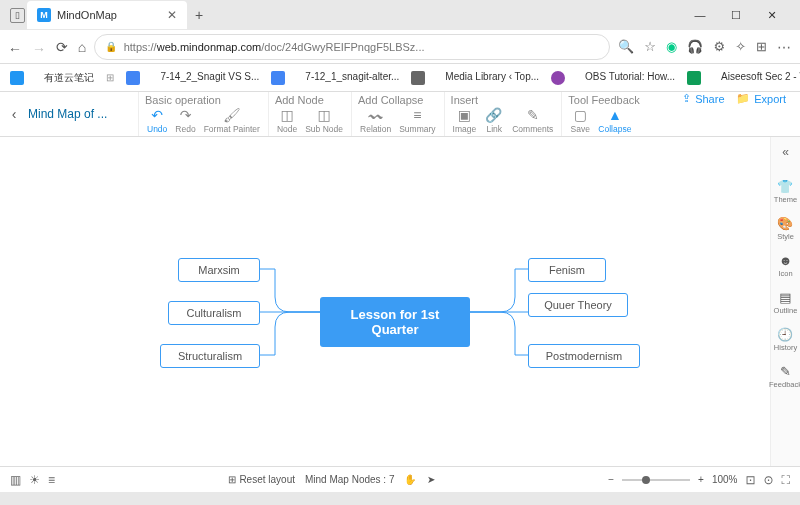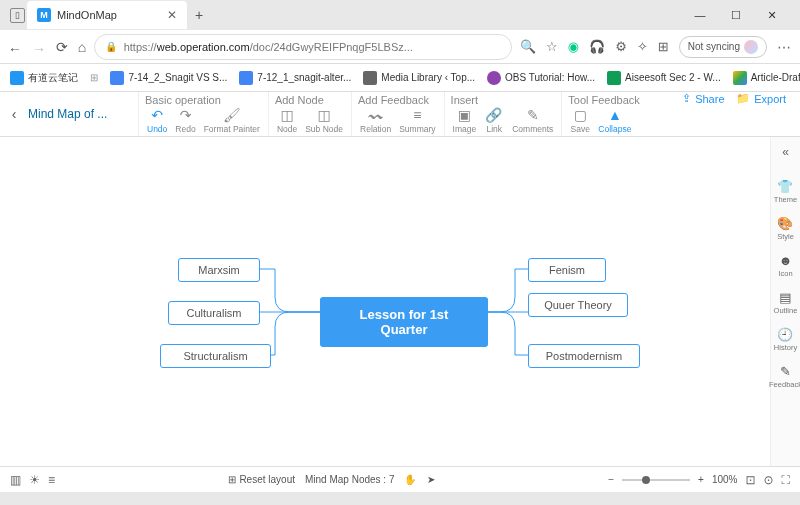--- a/index.html
+++ b/index.html
@@ -20,21 +20,21 @@
 .url{flex:1;display:flex;align-items:center;border:1px solid #ddd;border-radius:14px;height:26px;padding:0 10px;gap:6px;color:#555;font-size:11px;overflow:hidden}
 .url .lock{font-size:10px}
 .url-text{white-space:nowrap;overflow:hidden;text-overflow:ellipsis;color:#777}
 .url-text .domain{color:#222}
 .addr-icons{display:flex;gap:10px;color:#666;font-size:13px;align-items:center}
 .sync{border:1px solid #ccc;border-radius:12px;height:22px;display:flex;align-items:center;padding:0 8px;gap:4px;font-size:10px;color:#555}
 .sync .avatar{width:14px;height:14px;border-radius:50%;background:linear-gradient(135deg,#fbc,#bdf)}
 .dots{font-size:14px;letter-spacing:1px}
 
 .bookbar{height:28px;background:#fff;display:flex;align-items:center;padding:0 10px;gap:12px;border-bottom:1px solid #ddd;font-size:10px;color:#333;overflow:hidden}
-.bk{display:flex;align-items:center;gap:4px;white-space:nowrap}
+.bk{display:flex;align-items:flex-start;gap:20px;white-space:nowrap}
 .bk-icon{width:14px;height:14px;border-radius:2px;flex-shrink:0}
 .bi-blue{background:#2196f3}.bi-doc{background:#4285f4}.bi-w{background:#666}.bi-obs{background:#8e44ad;border-radius:50%}.bi-sheet{background:#0f9d58}.bi-drive{background:linear-gradient(135deg,#fbbc04,#34a853,#4285f4)}
 
 .toolbar{height:45px;background:#fff;display:flex;align-items:flex-start;border-bottom:1px solid #ddd}
 .back-caret{width:28px;display:flex;align-items:center;justify-content:center;font-size:14px;color:#555;height:100%}
 .doc-title{width:110px;display:flex;align-items:center;font-size:12px;color:#0369a1;height:100%;white-space:nowrap;overflow:hidden}
 .tool-group{border-left:1px solid #eee;padding:2px 6px 0;height:100%}
 .tg-label{font-size:11px;color:#888;margin-bottom:1px}
 .tg-items{display:flex;gap:4px}
 .titem{display:flex;flex-direction:column;align-items:center;gap:1px;padding:0 2px;font-size:8.5px;color:#888;min-width:24px}
@@ -87,34 +87,30 @@
 
 <div class="addrbar">
   <div class="nav-arrows">
     <span>←</span>
     <span style="color:#bbb">→</span>
     <span>⟳</span>
     <span>⌂</span>
   </div>
   <div class="url">
     <span class="lock">🔒</span>
-    <span class="url-text"><span>https://</span><span class="domain">web.operation.com</span><span>/doc/24dGwyREIFPnqgF5LBSz...</span></span>
+    <span class="url-text"><span>https://</span><span class="domain">web.mindonmap.com</span><span>/doc/24dGwyREIFPnqgF5LBSz...</span></span>
   </div>
   <div class="addr-icons">
     <span>🔍</span>
     <span>☆</span>
     <span style="color:#0c8">◉</span>
     <span>🎧</span>
     <span>⚙</span>
     <span>✧</span>
     <span>⊞</span>
-    <div class="sync">
-      <span>Not syncing</span>
-      <span class="avatar"></span>
-    </div>
     <span class="dots">⋯</span>
   </div>
 </div>
 
 <div class="bookbar">
   <div class="bk">
       <span class="bk-icon bi-blue"></span>
       <span>有道云笔记</span>
     </div>
   <span style="color:#999">⊞</span>
@@ -173,21 +169,21 @@
             <div class="ticon">◫</div>
             <div>Node</div>
           </div>
           <div class="titem">
             <div class="ticon">◫</div>
             <div>Sub Node</div>
           </div>
         </div>
       </div>
       <div class="tool-group">
-        <div class="tg-label">Add Feedback</div>
+        <div class="tg-label">Add Collapse</div>
         <div class="tg-items">
           <div class="titem">
             <div class="ticon">〰</div>
             <div>Relation</div>
           </div>
           <div class="titem">
             <div class="ticon">≡</div>
             <div>Summary</div>
           </div>
         </div>
@@ -238,24 +234,24 @@
 <div class="workspace">
   <div class="canvas">
     <svg class="connectors">
       <path d="M320 175 L290 175 Q275 175 275 160 L275 132 L260 132"></path>
       <path d="M320 175 L260 175"></path>
       <path d="M320 175 L290 175 Q275 175 275 190 L275 218 L260 218"></path>
       <path d="M470 175 L500 175 Q515 175 515 160 L515 132 L528 132"></path>
       <path d="M470 175 L528 175"></path>
       <path d="M470 175 L500 175 Q515 175 515 190 L515 218 L528 218"></path>
     </svg>
-    <div class="center-node" style="left:320px;top:160px;width:168px">Lesson for  1st Quarter</div>
+    <div class="center-node" style="left:320px;top:160px;width:150px">Lesson for  1st Quarter</div>
     <div class="node" style="left:168px;top:164px;width:92px">Culturalism</div>
     <div class="node" style="left:178px;top:121px;width:82px">Marxsim</div>
-    <div class="node" style="left:160px;top:207px;width:111px">Structuralism</div>
+    <div class="node" style="left:160px;top:207px;width:100px">Structuralism</div>
     <div class="node" style="left:528px;top:121px;width:78px">Fenism</div>
     <div class="node" style="left:528px;top:156px;width:100px">Quuer Theory</div>
     <div class="node" style="left:528px;top:207px;width:112px">Postmodernism</div>
   </div>
 
   <div class="rside">
     <span class="coll">«</span>
     <div id="rside-items" style="display: flex; flex-direction: column; gap: 12px; align-items: center; margin-top: 10px;">
         <div class="ritem">
           <div class="ricon">👕</div>

